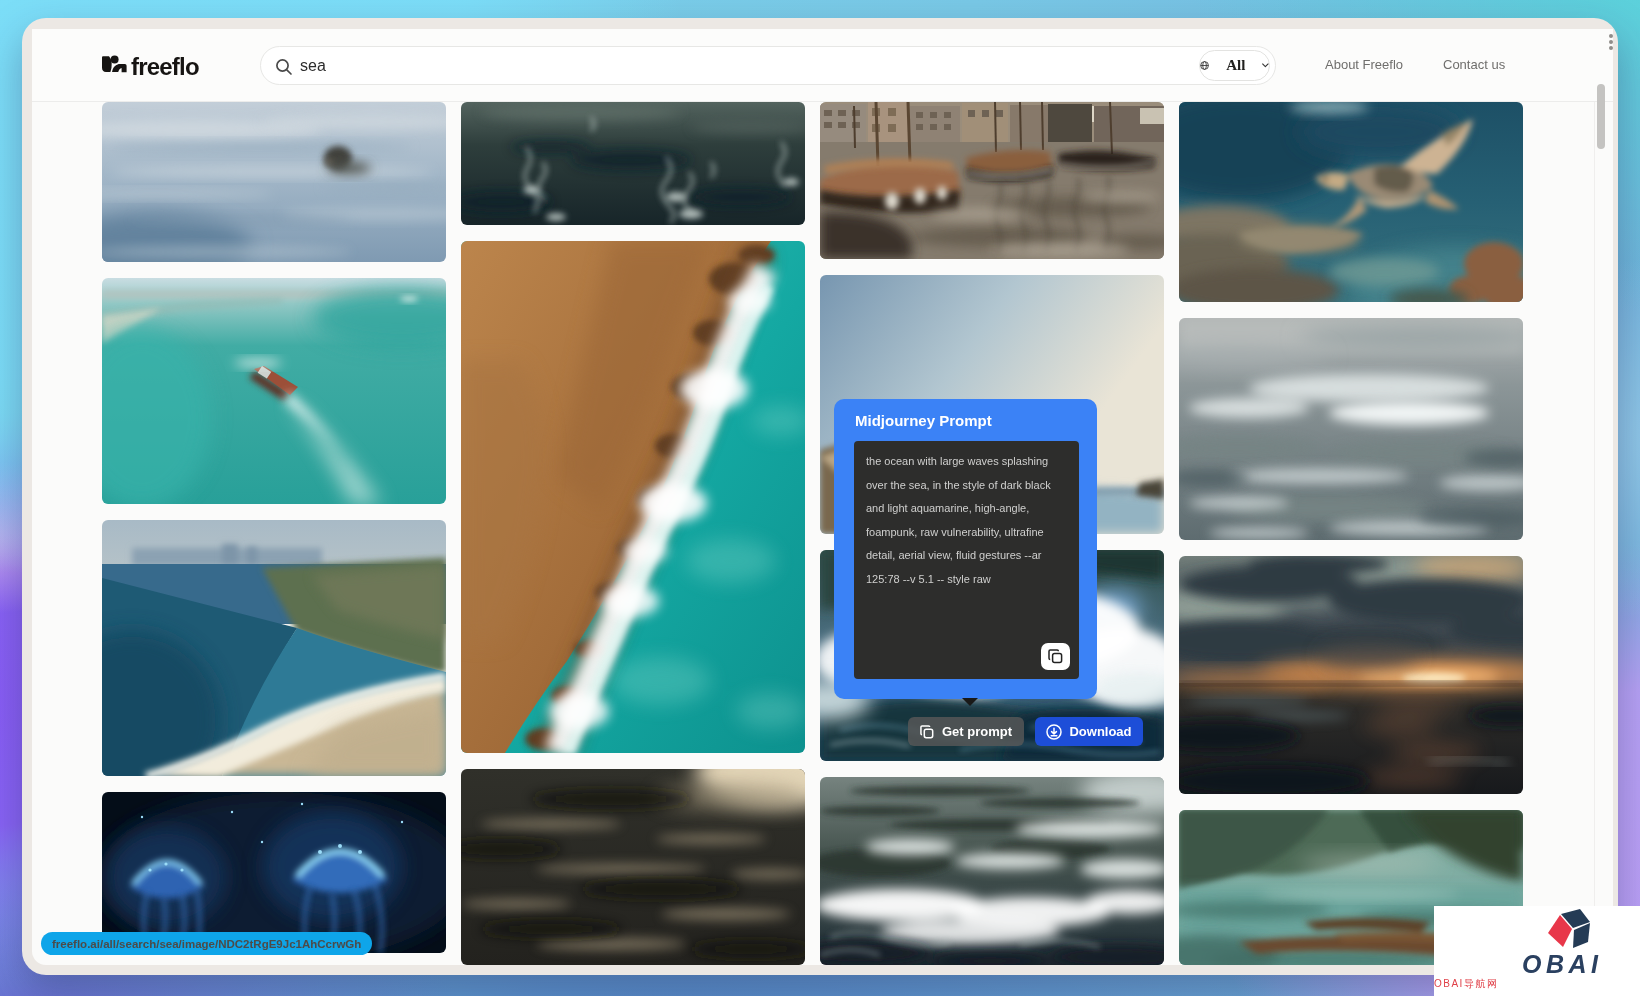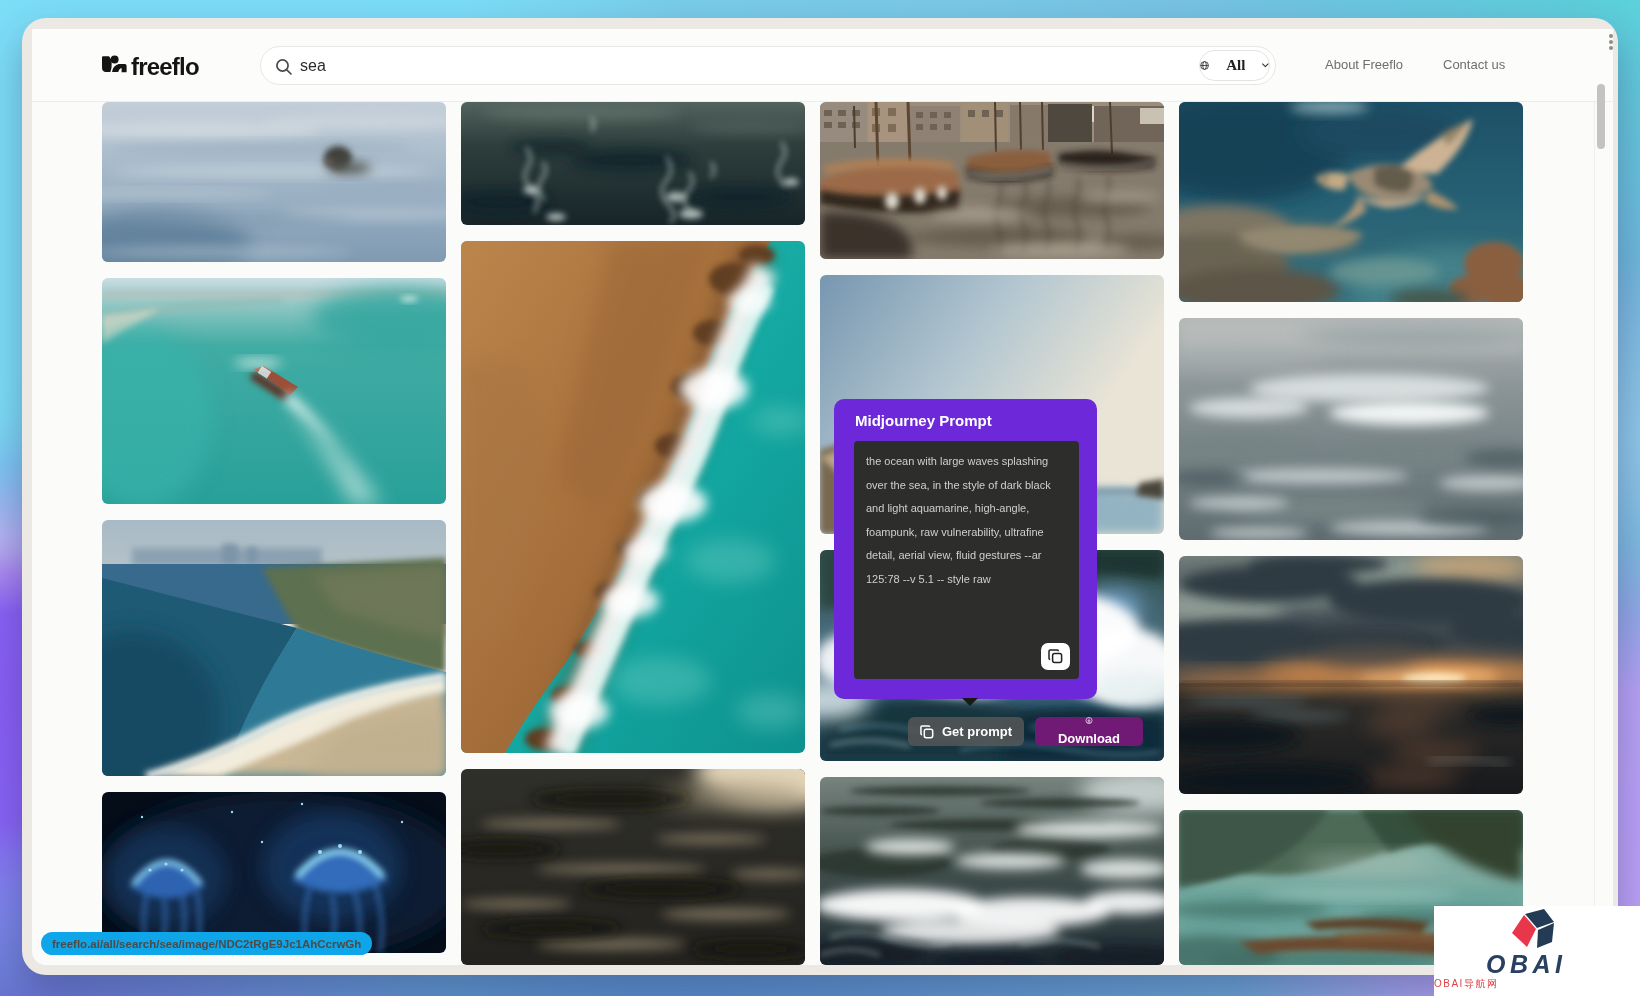--- a/index.html
+++ b/index.html
@@ -44,21 +44,21 @@
     position:absolute; right:5px; top:3px; width:71px; height:31px;
     background:#fff; border:1px solid #e3e3e1; border-radius:16px;
     display:flex; align-items:center; justify-content:center; gap:17px;font-family:Liberation Serif, serif;
   }
   .alltxt { font-size:15px; font-weight:700; color:#21201e; }
   .navlink { position:absolute; top:28px; font-size:13px; color:#6f6e6c; }
   .img { position:absolute; width:344px; overflow:hidden; border-radius:6px; }
   .img svg { display:block; }
   .tooltip {
     position:absolute; left:834px; top:399px; width:263px; height:300px;
-    background:#6d28d9; border-radius:10px; z-index:10;
+    background:#3b82f6; border-radius:10px; z-index:10;
   }
   .tooltip .arrow {
     position:absolute; left:128px; bottom:-7px; width:0; height:0;
     border-left:8px solid transparent; border-right:8px solid transparent;
     border-top:8px solid #191918;
   }
   .tt-title { position:absolute; left:21px; top:13px; font-size:15px; font-weight:700; color:#fff; }
   .tt-box {
     position:absolute; left:20px; top:42px; width:225px; height:238px;
     background:#2d2d2c; border-radius:4px; padding:9px 12px;
@@ -67,30 +67,30 @@
   .tt-copy {
     position:absolute; right:9px; bottom:9px; width:29px; height:27px;
     background:#fff; border-radius:7px;
   }
   .btn {
     position:absolute; height:29px; border-radius:6px; color:#fff;
     font-size:13px; font-weight:700; display:flex; align-items:center;
     justify-content:center; gap:7px; z-index:9;
   }
   .btn-get { left:908px; top:717px; width:116px; background:rgba(88,88,88,.82);gap:8px; }
-  .btn-dl { left:1035px; top:717px; width:108px; background:#701a75;flex-direction:column; }
+  .btn-dl { left:1035px; top:717px; width:108px; background:#1d4ed8; }
   .urlpill {
     position:absolute; left:41px; top:932px; height:23px; z-index:12;
     background:#0ea5e9; border-radius:12px; padding:0 11px;
     display:flex; align-items:center;
     font-size:11.5px; font-weight:700; color:#4c4b49;
   }
   .obai {
     position:absolute; left:1434px; top:906px; width:206px; height:90px;
-    background:#fff; z-index:20;
+    background:#fff; z-index:20;padding-left:36px;
   }
   .obai-cn { position:absolute; left:0; top:71px; width:100%; text-align:left;
     font-size:10px; color:#e04048; letter-spacing:1.5px; }
   .dots { position:absolute; left:1609px; top:34px; z-index:30; }
   .dots div { width:4px; height:4px; border-radius:2px; background:#8f8d8a; margin-bottom:2px; }
   .sbtrack { position:absolute; left:1594px; top:102px; width:1px; height:863px; background:#efeeed; z-index:6; }
   .sbthumb { position:absolute; left:1597px; top:84px; width:8px; height:65px; background:#c4c3c1; border-radius:4px; z-index:7; }
 </style>
 </head>
 <body>

